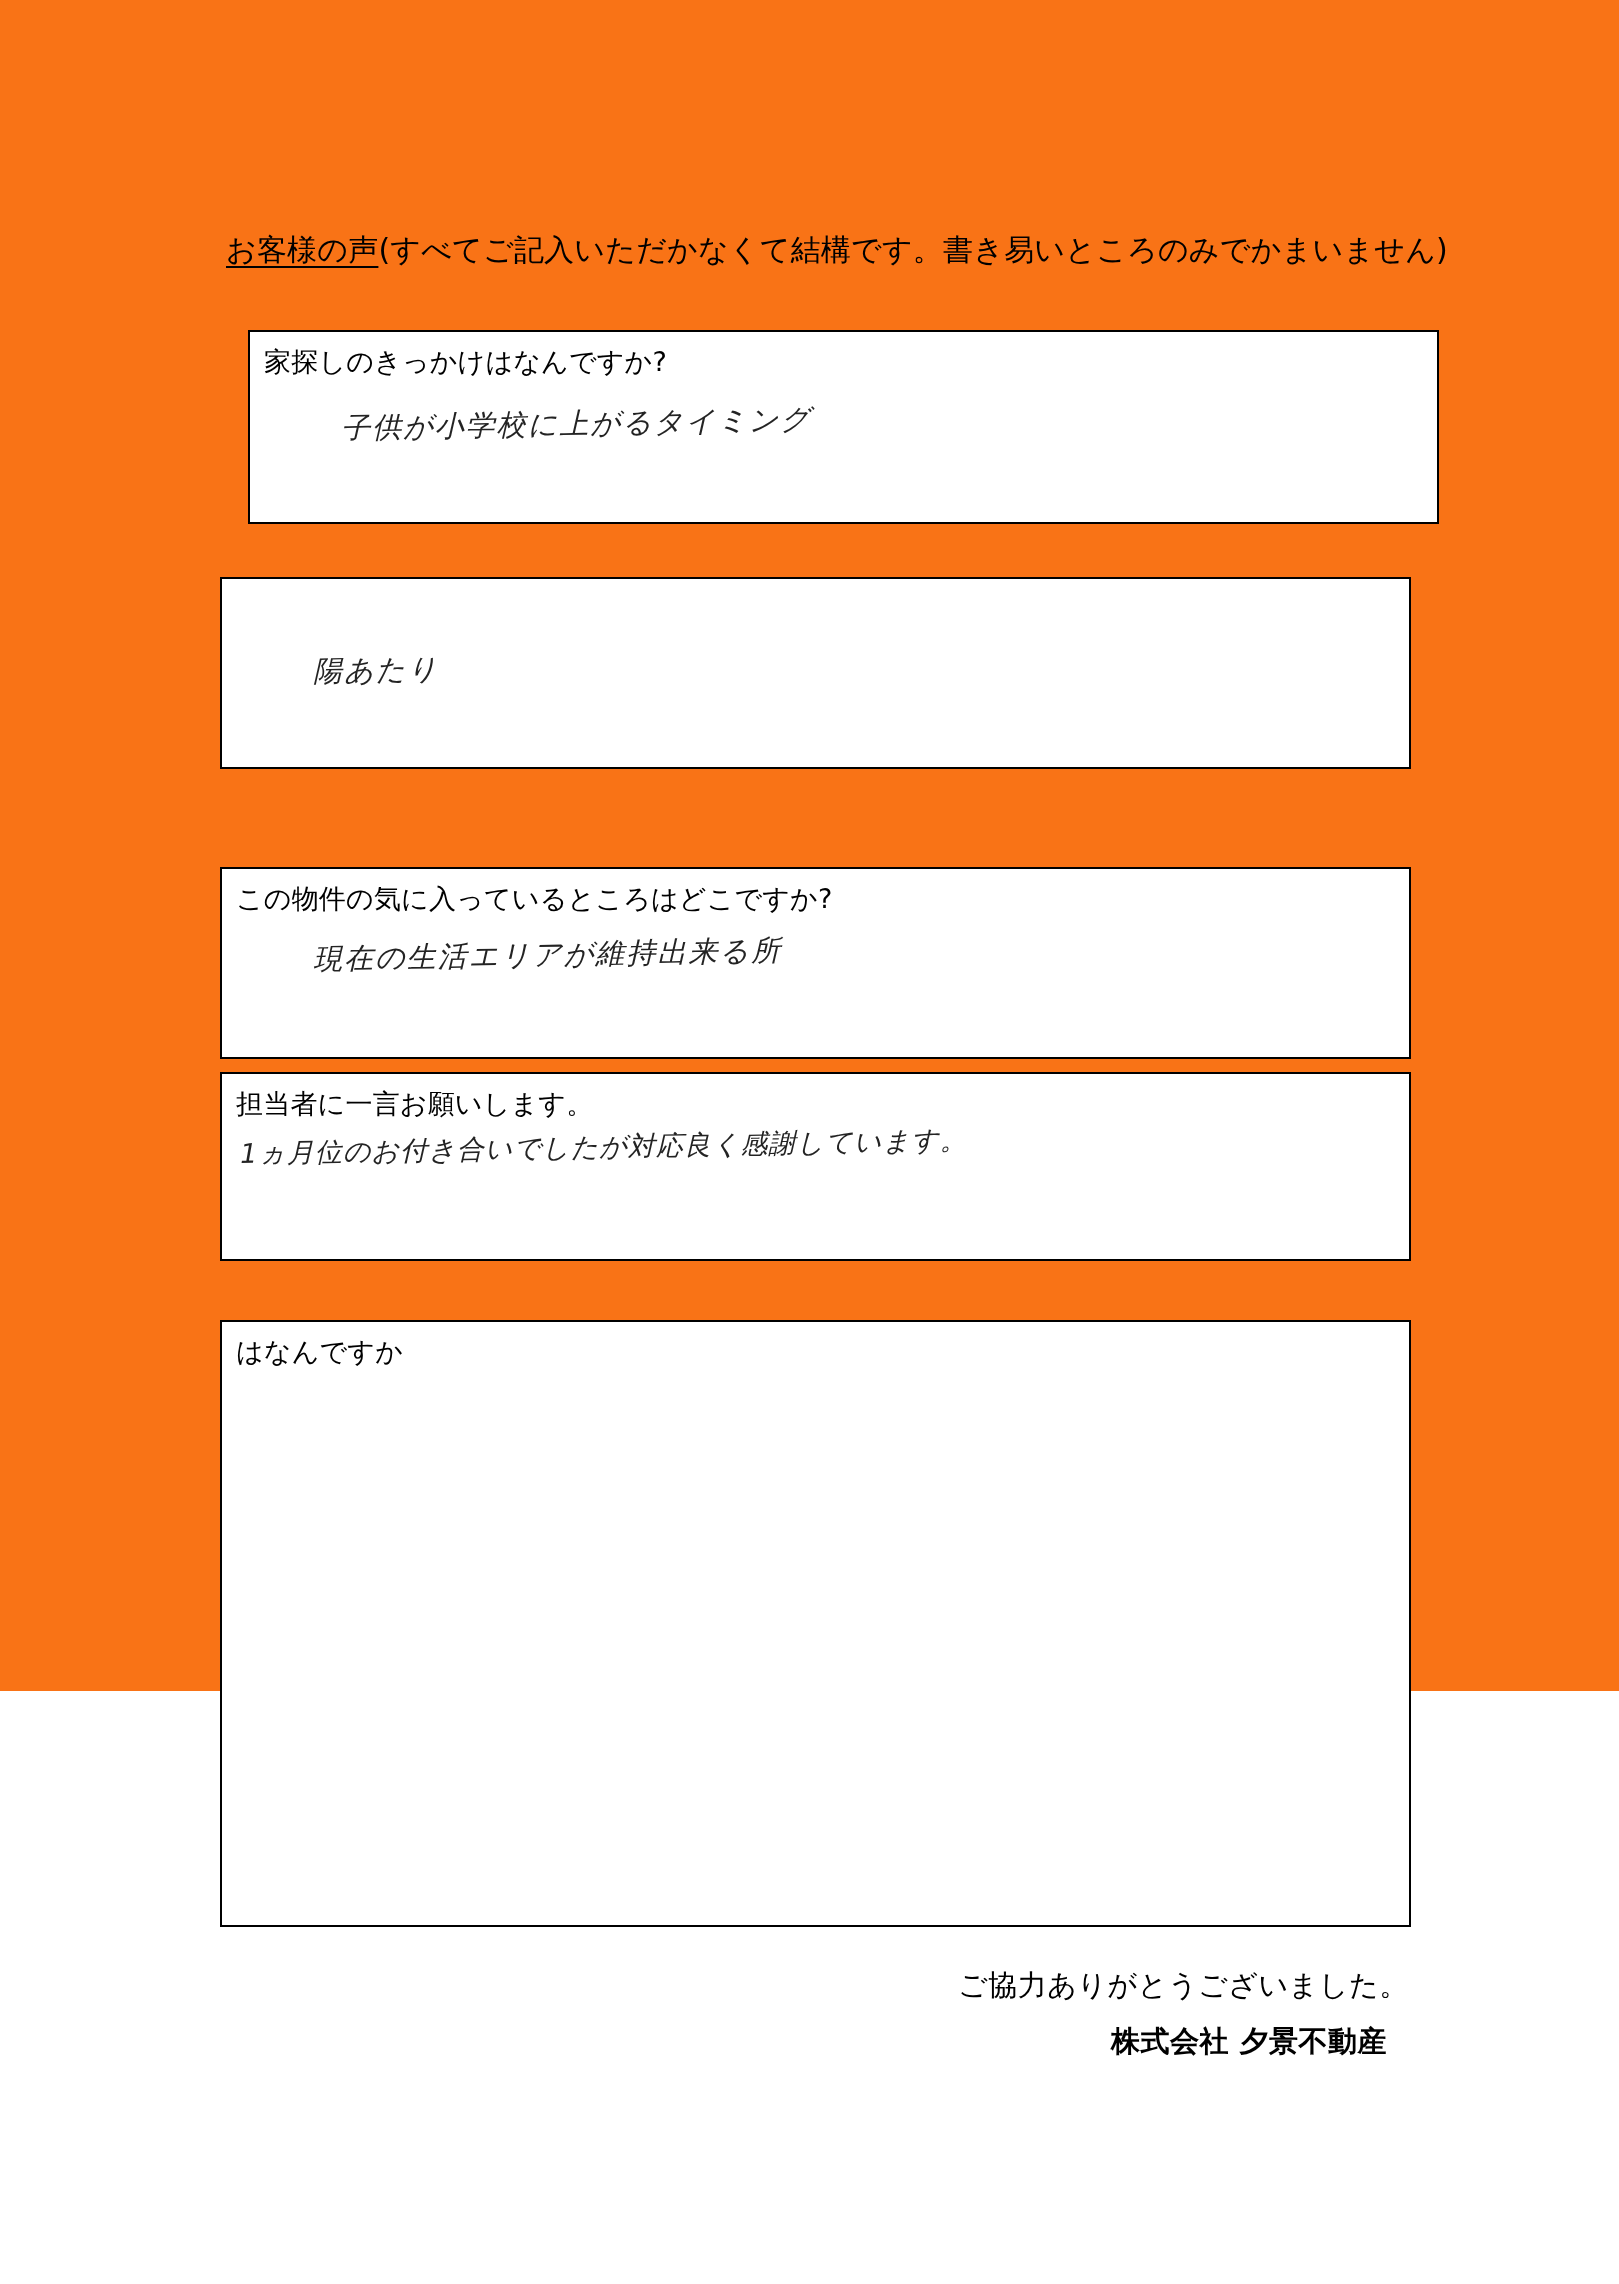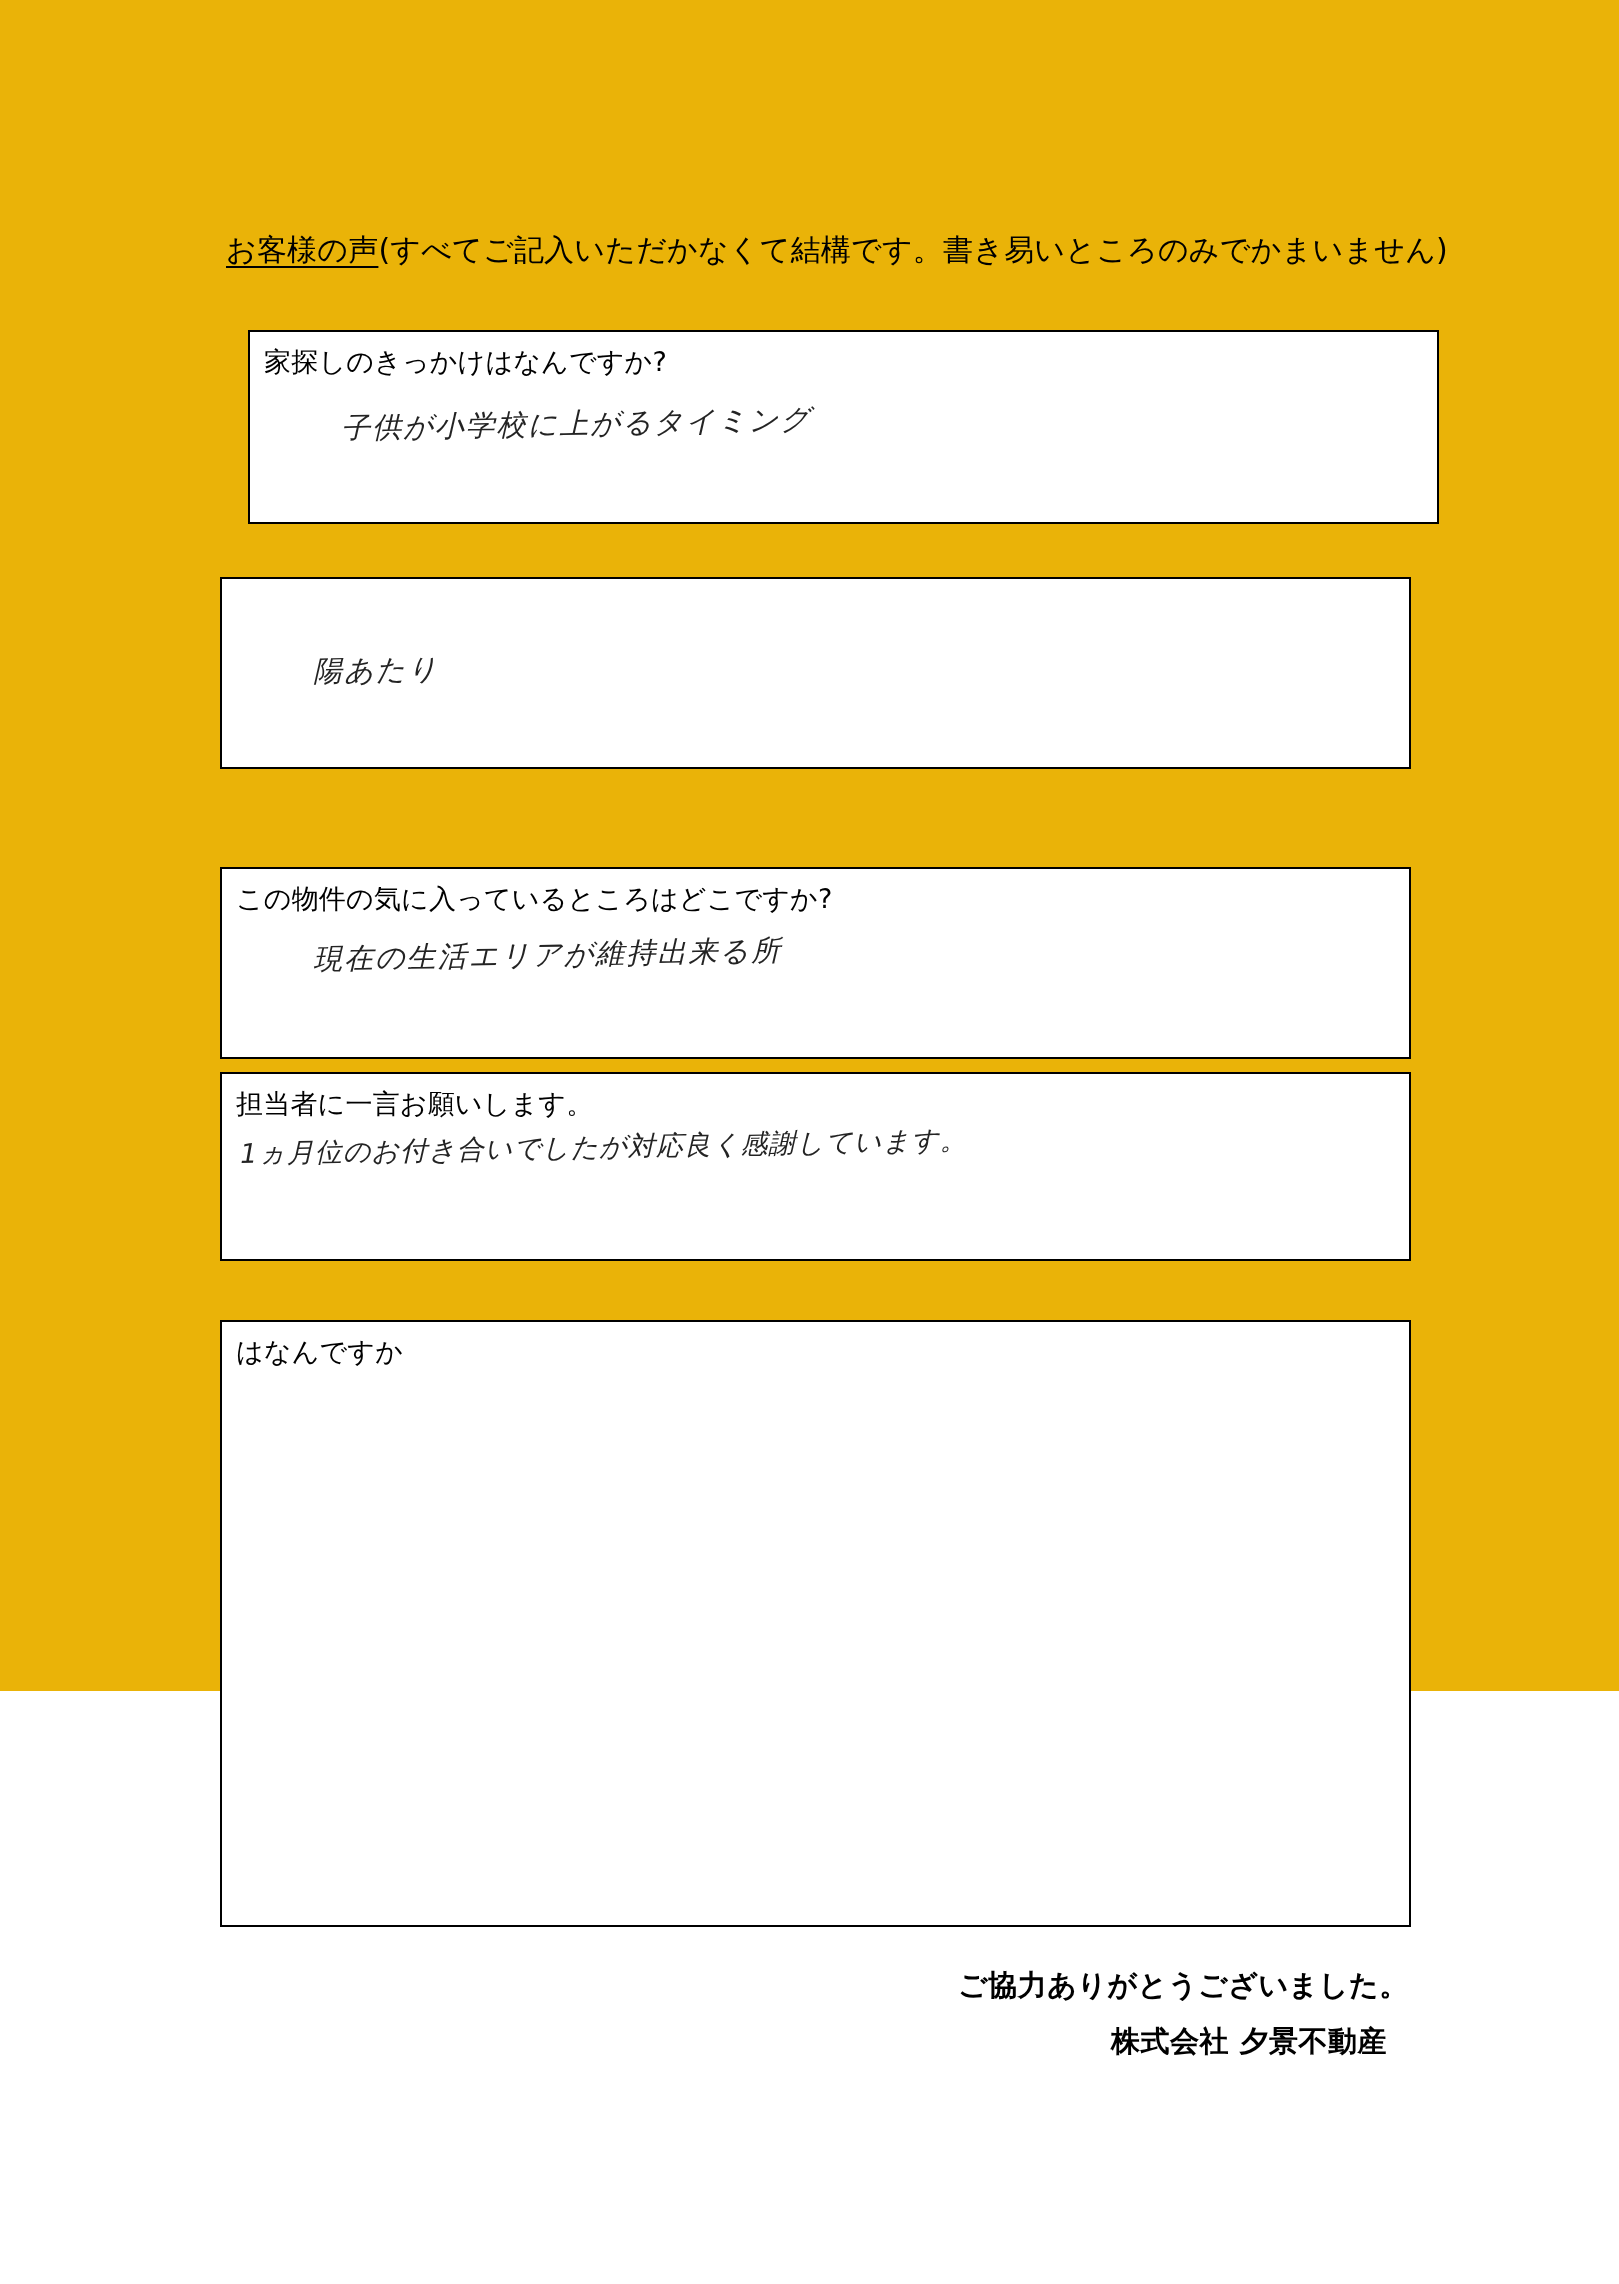--- a/index.html
+++ b/index.html
@@ -15,21 +15,21 @@
     color: #000000;
     overflow: hidden;
   }
 
   .page {
     position: absolute;
     left: 0;
     top: 0;
     width: 1620px;
     height: 1691px;
-    background: #eab308;
+    background: #f97316;
   }
 
   
   .doc-title {
     position: absolute;
     left: 226px;
     top: 230px;
     font-size: 30px;
     line-height: 40px;
     white-space: nowrap;
@@ -86,21 +86,21 @@
   #box-4 .q-answer { left: 18px; top: 61px; font-size: 27px; letter-spacing: 1px; }
 
   
   .footer-line {
     position: absolute;
     font-size: 29px;
     line-height: 38px;
     white-space: nowrap;
     letter-spacing: 0.5px;
   }
-  #footer-thanks { left: 958px; top: 1966px; font-weight: bold; }
+  #footer-thanks { left: 958px; top: 1966px; }
   #footer-company { left: 1111px; top: 2022px; font-weight: bold; }
 </style>
 </head>
 <body>
 
 <div class="page">
 
   <div class="doc-title">
     <span class="underlined">お客様の声</span><span>(すべてご記入いただかなくて結構です。書き易いところのみでかまいません)</span>
   </div>

